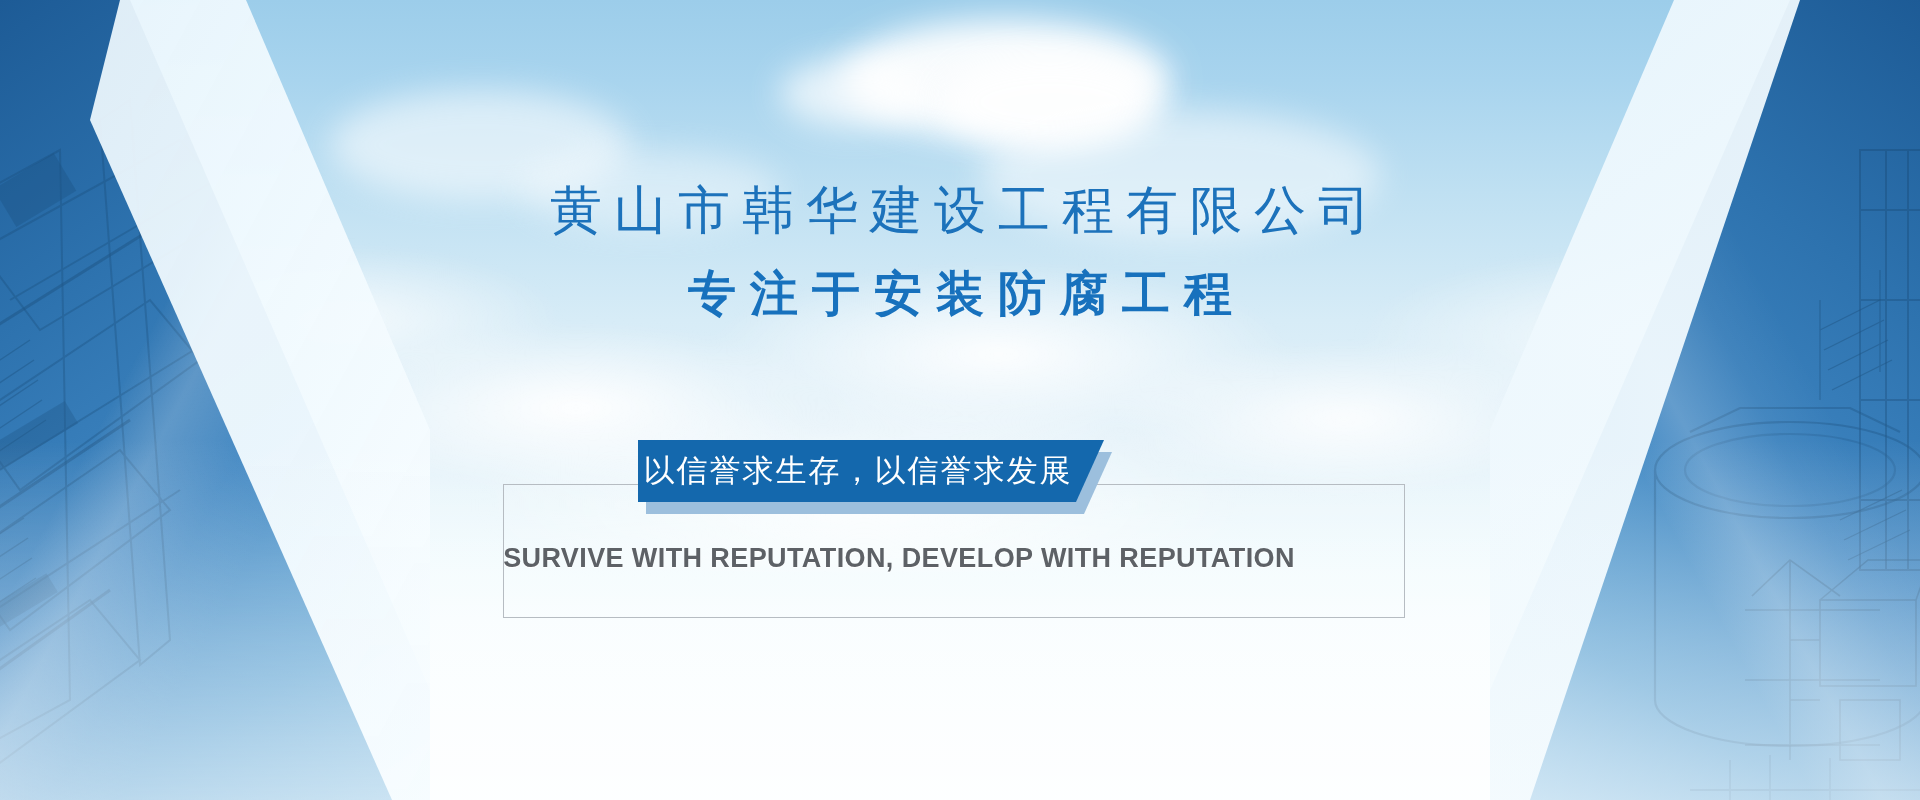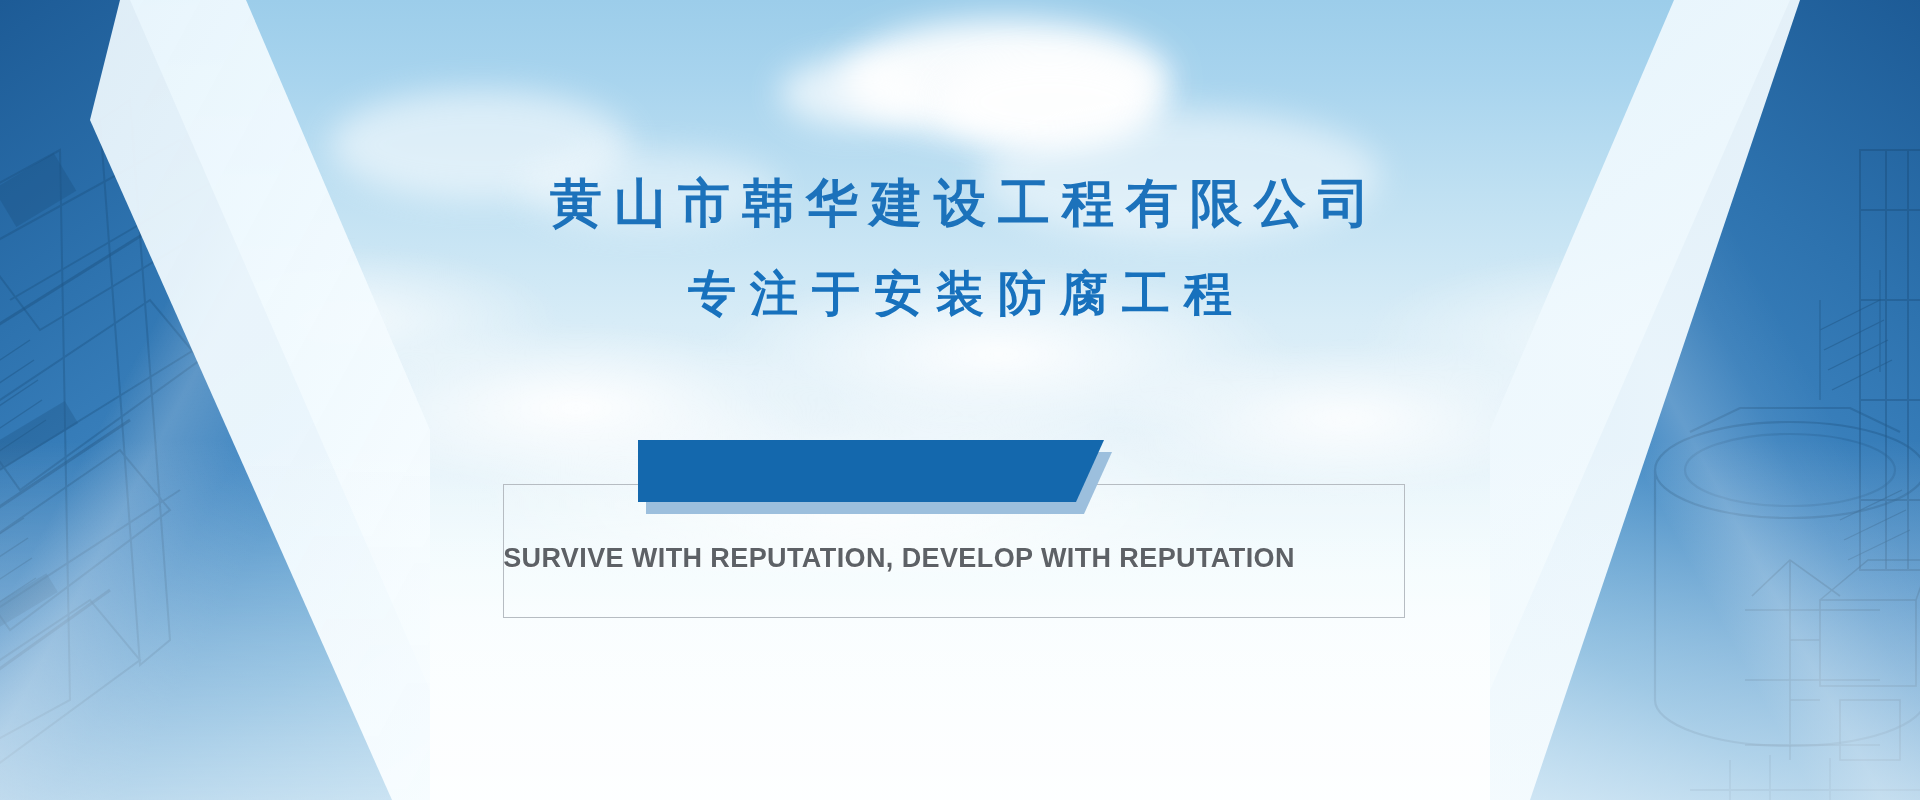--- a/index.html
+++ b/index.html
@@ -96,24 +96,24 @@
   
   .sidefade{
     position:absolute;inset:0;
     background:linear-gradient(to bottom, rgba(248,253,255,0) 55%, rgba(248,253,255,.35) 80%, rgba(248,253,255,.6) 100%);
   }
 
   
   .content{position:absolute;left:0;right:0;top:0;bottom:0;}
 
   .company-title{
-    position:absolute;left:0;right:0;top:169px;
+    position:absolute;left:0;right:0;top:176px;
     text-align:center;
     font-size:52px;
-    font-weight:700;
+    font-weight:400;
     letter-spacing:12px;
     color:#1c72bb;
     text-indent:12px;
     white-space:nowrap;
   }
   .company-tagline{
     position:absolute;left:0;right:0;top:262px;
     text-align:center;
     font-size:48px;
     font-weight:700;
@@ -259,18 +259,19 @@
 
     <div class="company-title">黄山市韩华建设工程有限公司</div>
 
     <div class="company-tagline">专注于安装防腐工程</div>
 
     <div class="motto-frame"></div>
 
     <div class="slogan-wrap">
       <div class="slogan-shadow"></div>
       <div class="slogan-bar"></div>
+      <div class="slogan-text">以信誉求生存，以信誉求发展</div>
     </div>
 
     <div class="motto-en">SURVIVE WITH REPUTATION, DEVELOP WITH REPUTATION</div>
 
   </div>
 </div>
 
 </body></html>

